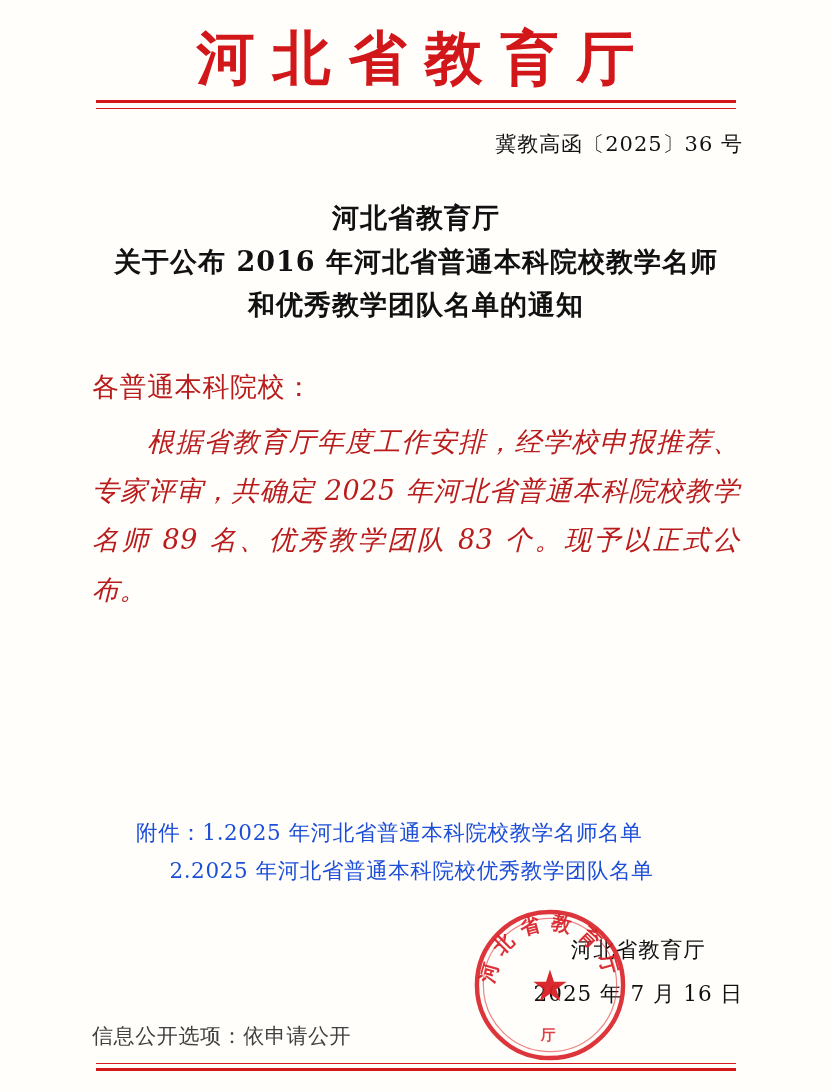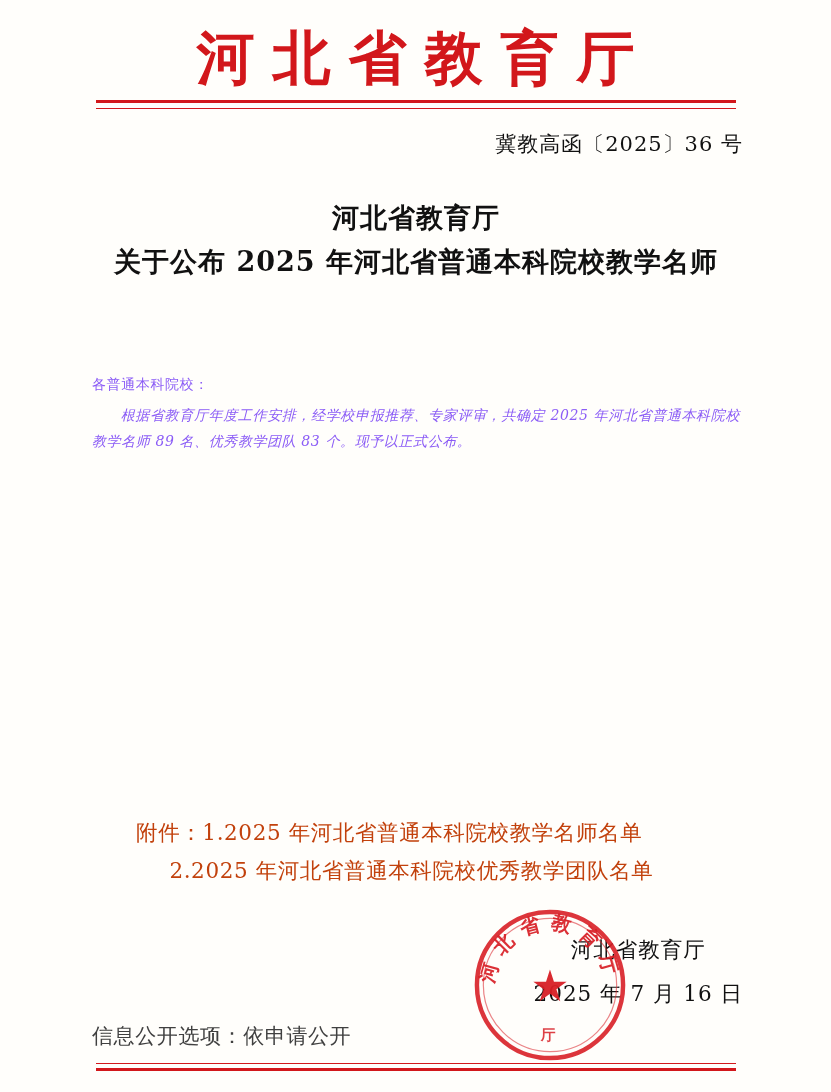--- a/index.html
+++ b/index.html
@@ -78,25 +78,25 @@
     letter-spacing: 1px;
   }
   .doc-title div {
     white-space: nowrap;
   }
 
   
   .body-wrap {
     position: absolute;
     left: 92px;
-    top: 372px;
+    top: 362px;
     width: 648px;
-    font-size: 14px;
+    font-size: 27px;
     line-height: 1.82;
-    color: #8b5cf6;
+    color: #b91c1c;
     letter-spacing: 0.6px;
   }
   .salutation {
     margin: 0 0 6px 0;
   }
   .para {
     margin: 0;
     text-indent: 2.05em;
     text-align: justify;
     text-justify: inter-ideograph;
@@ -107,21 +107,21 @@
   }
 
   
   .attachments {
     position: absolute;
     left: 92px;
     top: 814px;
     width: 648px;
     font-size: 21.5px;
     line-height: 1.78;
-    color: #c2410c;
+    color: #1d4ed8;
     letter-spacing: 0.6px;
   }
   .attachments .att-line {
     text-indent: 2.05em;
     white-space: nowrap;
   }
   .attachments .att-line.second {
     text-indent: 3.6em;
   }
 
@@ -184,21 +184,22 @@
     <div class="letterhead-title">河北省教育厅</div>
   </div>
 
   <div class="rule-thick" style="top:100px;"></div>
   <div class="rule-thin" style="top:108px;"></div>
 
   <div class="doc-number">冀教高函〔2025〕36 号</div>
 
   <div class="doc-title">
     <div>河北省教育厅</div>
-    <div>关于公布 2025 年河北省普通本科院校教学名师</div>
+    <div>关于公布 2016 年河北省普通本科院校教学名师</div>
+    <div>和优秀教学团队名单的通知</div>
   </div>
 
   <div class="body-wrap">
     <p class="salutation">各普通本科院校：</p>
     <p class="para">根据省教育厅年度工作安排，经学校申报推荐、专家评审，共确定 2025 年河北省普通本科院校教学名师 89 名、优秀教学团队 83 个。现予以正式公布。</p>
   </div>
 
   <div class="attachments">
     <div class="att-line">附件：1.2025 年河北省普通本科院校教学名师名单</div>
     <div class="att-line second">2.2025 年河北省普通本科院校优秀教学团队名单</div>

